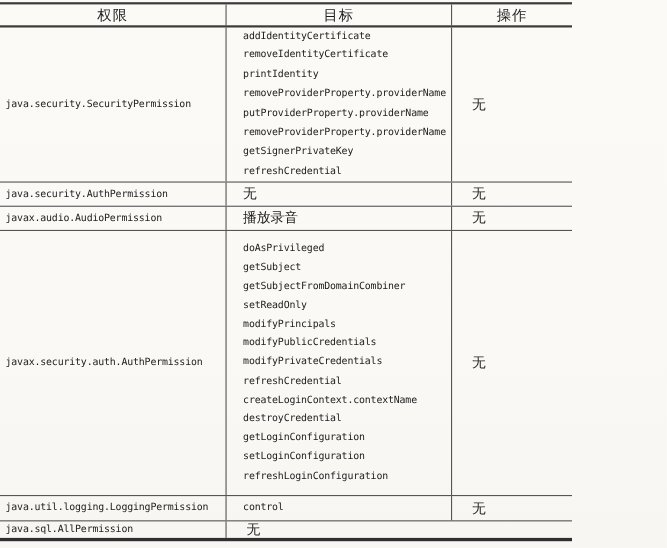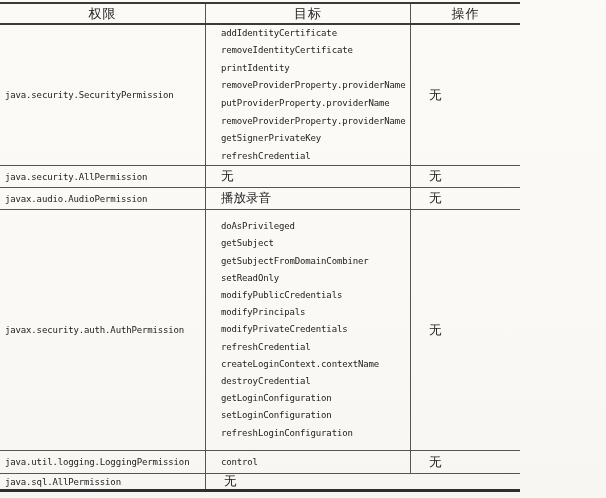--- a/index.html
+++ b/index.html
@@ -124,41 +124,41 @@
           <div class="target-line mono">putProviderProperty.providerName</div>
           <div class="target-line mono">removeProviderProperty.providerName</div>
           <div class="target-line mono">getSignerPrivateKey</div>
           <div class="target-line mono">refreshCredential</div>
         </div>
       </div>
       <div class="cell action-cell cjk">无</div>
     </div>
 
     <div class="row r1">
-      <div class="cell perm-cell mono">java.security.AllPermission</div>
+      <div class="cell perm-cell mono">java.security.AuthPermission</div>
       <div class="cell target-cell vcenter cjk">无</div>
       <div class="cell action-cell cjk">无</div>
     </div>
 
     <div class="row r2">
       <div class="cell perm-cell mono">javax.audio.AudioPermission</div>
       <div class="cell target-cell vcenter cjk">播放录音</div>
       <div class="cell action-cell cjk">无</div>
     </div>
 
     <div class="row r3">
       <div class="cell perm-cell mono">javax.security.auth.AuthPermission</div>
       <div class="cell target-cell">
         <div class="target-stack">
           <div class="target-line mono">doAsPrivileged</div>
           <div class="target-line mono">getSubject</div>
           <div class="target-line mono">getSubjectFromDomainCombiner</div>
           <div class="target-line mono">setReadOnly</div>
+          <div class="target-line mono">modifyPrincipals</div>
           <div class="target-line mono">modifyPublicCredentials</div>
-          <div class="target-line mono">modifyPrincipals</div>
           <div class="target-line mono">modifyPrivateCredentials</div>
           <div class="target-line mono">refreshCredential</div>
           <div class="target-line mono">createLoginContext.contextName</div>
           <div class="target-line mono">destroyCredential</div>
           <div class="target-line mono">getLoginConfiguration</div>
           <div class="target-line mono">setLoginConfiguration</div>
           <div class="target-line mono">refreshLoginConfiguration</div>
         </div>
       </div>
       <div class="cell action-cell cjk">无</div>

